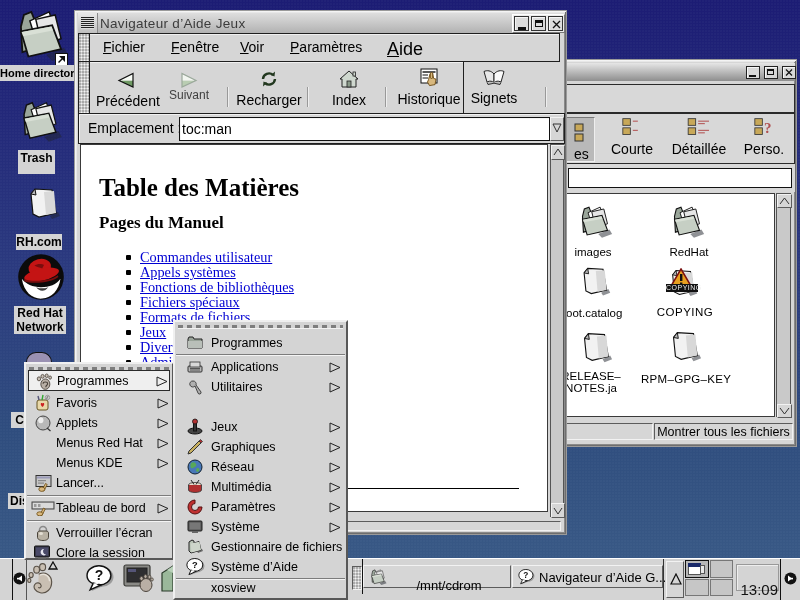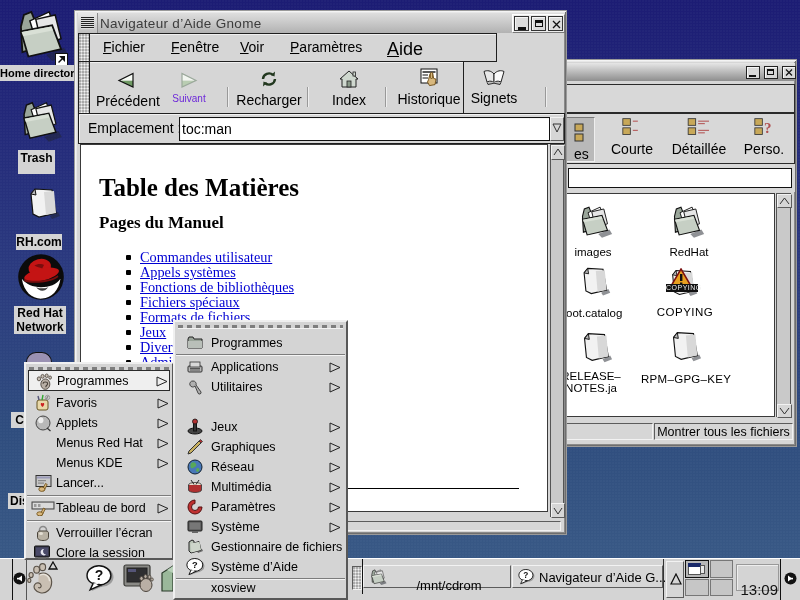--- a/index.html
+++ b/index.html
@@ -220,37 +220,37 @@
     <div class="abs sunk" style="left:91px;top:1px;width:139px;height:17px;font-size:12.5px;text-align:center;line-height:16px;white-space:nowrap">Montrer tous les fichiers</div>
   </div>
 </div>
 
 <div class="abs win" id="helpwin" style="left:74px;top:10px;width:493px;height:525px">
 
   <div class="abs" style="left:3px;top:2px;width:487px;height:20px;background:linear-gradient(180deg,#dedede,#b2b2b2)">
     <div class="abs" style="left:0;top:0;width:20px;height:20px;background:linear-gradient(180deg,#e8e8e8,#c0c0c0);border-right:1px solid #8a8a8a">
       <div style="margin:4px 3px;width:13px;height:12px;background:repeating-linear-gradient(180deg,#222 0,#222 1px,#ddd 1px,#ddd 2px)"></div>
     </div>
-    <div class="abs" style="left:22px;top:3px;font-size:13.5px;color:#3c3c3c;letter-spacing:0.3px">Navigateur d’Aide Gnome</div>
+    <div class="abs" style="left:22px;top:3px;font-size:13.5px;color:#3c3c3c;letter-spacing:0.3px">Navigateur d’Aide Jeux</div>
     <div class="abs" style="left:434px;top:1px;width:53px;height:19px;background:#ececec;border:1px solid #fff;border-right-color:#777;border-bottom-color:#777">
       <div class="abs" style="left:1px;top:1px;width:15px;height:15px;border:1px solid #333;background:#dcdcdc;box-shadow:inset 1px 1px 0 #f6f6f6">
           <div style="position:absolute;left:3px;top:10px;width:8px;height:2.5px;background:#111"></div>
         </div>
       <div class="abs" style="left:18px;top:1px;width:15px;height:15px;border:1px solid #333;background:#dcdcdc;box-shadow:inset 1px 1px 0 #f6f6f6">
           <div style="position:absolute;left:3px;top:3px;width:8px;height:7px;border:1px solid #111;border-top:3px solid #111"></div>
         </div>
       <div class="abs" style="left:35px;top:1px;width:15px;height:15px;border:1px solid #333;background:#dcdcdc;box-shadow:inset 1px 1px 0 #f6f6f6">
           <svg width="15" height="15">
             <path d="M4 4 L11 11 M11 4 L4 11" stroke="#111" stroke-width="1.3"></path>
           </svg>
         </div>
     </div>
   </div>
 
-  <div class="abs" style="left:3px;top:22px;width:419px;height:29px;border:1px solid #1f1f1f;background:#d6d6d6;box-shadow:inset 1px 1px 0 #f0f0f0">
+  <div class="abs" style="left:3px;top:22px;width:482px;height:29px;border:1px solid #1f1f1f;background:#d6d6d6;box-shadow:inset 1px 1px 0 #f0f0f0">
     <div class="abs" style="left:0px;top:0px;width:11px;height:27px;border-right:1px solid #1f1f1f;background-color:#d2d2d2;background-image:radial-gradient(circle at 1px 1px,#a8a8a8 0.7px,rgba(0,0,0,0) 1px),radial-gradient(circle at 2.5px 2.5px,#f4f4f4 0.7px,rgba(0,0,0,0) 1px);background-size:3px 3px"></div>
     <div class="abs" style="left:24px;top:5px;font-size:14px;color:#000"><span class="u">F</span>ichier</div>
     <div class="abs" style="left:92px;top:5px;font-size:14px;color:#000"><span class="u">F</span>enêtre</div>
     <div class="abs" style="left:161px;top:5px;font-size:14px;color:#000"><span class="u">V</span>oir</div>
     <div class="abs" style="left:211px;top:5px;font-size:14px;color:#000"><span class="u">P</span>aramètres</div>
     <div class="abs" style="left:308px;top:5px;font-size:18px;color:#000"><span class="u">A</span>ide</div>
   </div>
 
   <div class="abs" style="left:3px;top:50px;width:386px;height:53px;border:1px solid #1f1f1f;background:#d6d6d6;box-shadow:inset 1px 1px 0 #f0f0f0">
     <div class="abs" style="left:0px;top:0px;width:11px;height:51px;border-right:1px solid #1f1f1f;background-color:#d2d2d2;background-image:radial-gradient(circle at 1px 1px,#a8a8a8 0.7px,rgba(0,0,0,0) 1px),radial-gradient(circle at 2.5px 2.5px,#f4f4f4 0.7px,rgba(0,0,0,0) 1px);background-size:3px 3px"></div>
@@ -263,21 +263,21 @@
         </svg>
       <div style="font-size:14px;margin-top:5px">Précédent</div>
     </div>
 
     <div class="abs" style="left:84px;top:10px;width:52px;text-align:center">
       <svg width="18" height="16" style="margin:0 auto">
           <polygon points="2,8.5 16,8.5 2,15 Z" fill="#b9cdb2"></polygon>
           <polygon points="2,8.5 16,8.5 2,2 Z" fill="#f2f6f0"></polygon>
           <polygon points="2,1.5 2,15 16,8.5" fill="none" stroke="#9aa89a" stroke-width="1.2"></polygon>
         </svg>
-      <div style="font-size:10px;margin-top:5px;color:#6d28d9">Suivant</div>
+      <div style="font-size:12px;color:#404040">Suivant</div>
     </div>
     <div class="abs" style="left:148px;top:25px;width:2px;height:20px;background:#eee;border-left:1px solid #999"></div>
 
     <div class="abs" style="left:152px;top:8px;width:76px;text-align:center">
       <svg width="20" height="18" style="margin:0 auto" viewBox="0 0 20 18">
           <path d="M4 9a6 6 0 0 1 10-4" fill="none" stroke="#22381f" stroke-width="2.4"></path>
           <path d="M16 9a6 6 0 0 1-10 4" fill="none" stroke="#22381f" stroke-width="2.4"></path>
           <polygon points="15.5,6.5 12,5 16,1.5" fill="#22381f"></polygon>
           <polygon points="4.5,11.5 8,13 4,16.5" fill="#22381f"></polygon>
         </svg>

